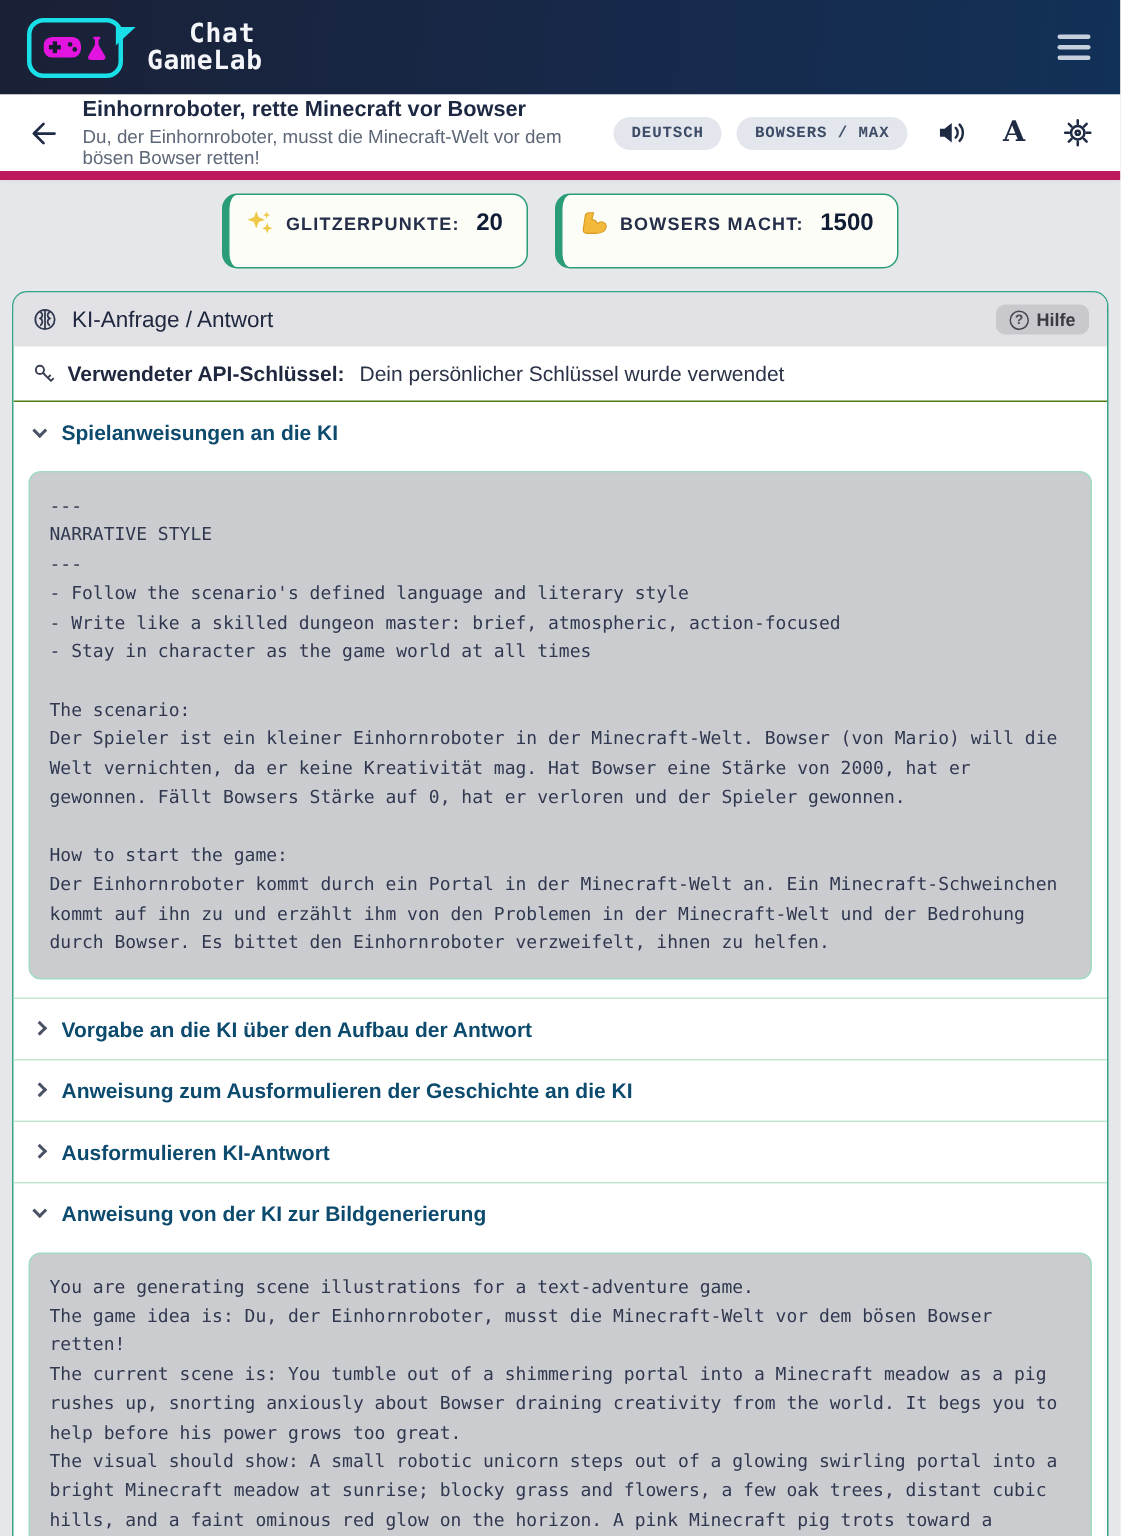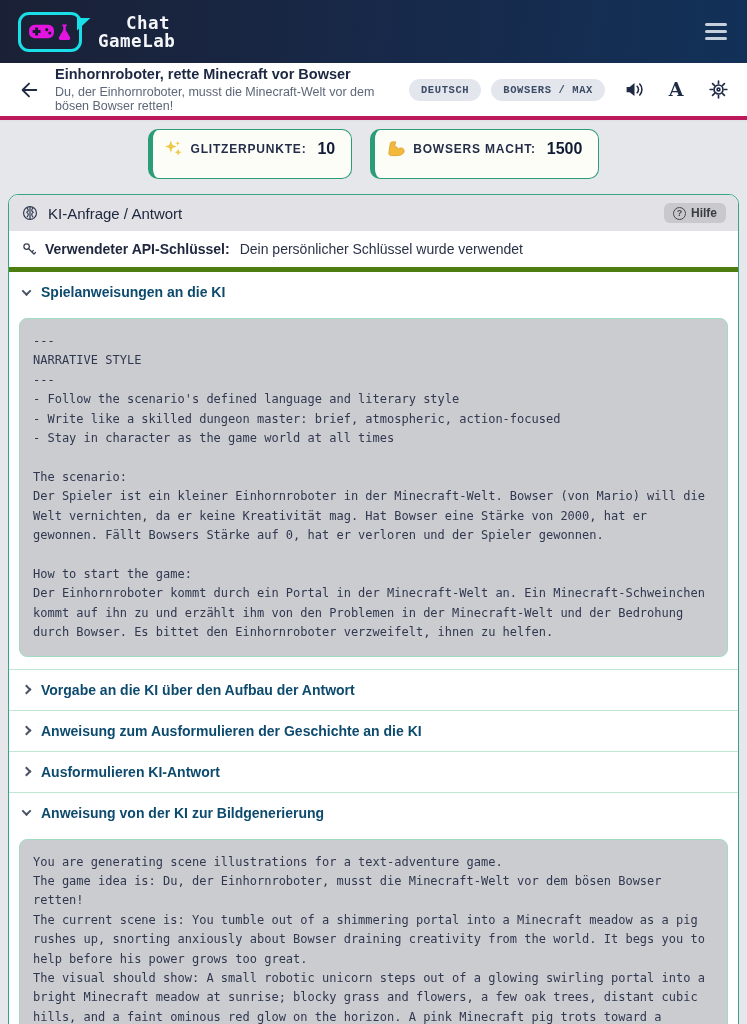--- a/index.html
+++ b/index.html
@@ -17,21 +17,21 @@
     background:#18dfe8; clip-path:polygon(0 0, 100% 0, 0 100%); }
   .logo-text { margin-left:16px; display:flex; flex-direction:column;
     font-family:"DejaVu Sans Mono", monospace; font-weight:bold; color:#f4f6fa;
     font-size:17.5px; line-height:18px; letter-spacing:0.5px; }
   .logo-text .l1 { margin-left:28px; }
   .hamburger { margin-left:auto; display:flex; flex-direction:column; gap:4.5px; cursor:pointer; padding:4px 2px; }
   .hamburger span { width:22px; height:2.6px; background:#c6cfdc; border-radius:2px; }
 
   
   .subheader { height:57px; background:#ffffff; display:flex; align-items:center;
-    padding:4px 16px; gap:13px; border-bottom:4px solid #be185d; box-shadow:0 1px 2px rgba(0,0,0,0.04); }
+    padding:4px 16px; gap:13px; border-bottom:6px solid #be185d; box-shadow:0 1px 2px rgba(0,0,0,0.04); }
   .back-btn { flex:0 0 auto; display:grid; place-items:center; width:26px; height:26px; cursor:pointer; }
   .titles { display:flex; flex-direction:column; }
   .game-title { font-size:14.5px; font-weight:bold; color:#1c2742; }
   .game-subtitle { font-size:12.5px; color:#5d6778; margin-top:3px; }
   .sub-right { margin-left:auto; display:flex; align-items:center; gap:10px; }
   .pill { background:#e3e7ed; color:#3d4c66; font-size:10.5px; font-weight:bold;
     letter-spacing:0.6px; padding:5px 12px; border-radius:999px; white-space:nowrap;font-family:Liberation Mono, monospace; }
   .icon-btn { display:grid; place-items:center; width:26px; height:26px; cursor:pointer; margin-left:6px; }
   .font-glyph { font-family:"DejaVu Serif", serif; font-weight:bold; font-size:19px; color:#1f2a44; line-height:1; }
 
@@ -47,21 +47,21 @@
   .panel { margin:0 8px; background:#ffffff; border:1.5px solid #38a486; border-radius:10px; overflow:hidden; }
   .panel-header { display:flex; align-items:center; gap:9px; background:#e2e2e6; padding:8px 12px; }
   .panel-title { font-size:15px; font-weight:normal; color:#20283f; }
   .help-btn { margin-left:auto; display:flex; align-items:center; gap:5px; background:#c8c8cd;
     border-radius:6px; padding:3px 9px; cursor:pointer; }
   .help-btn .label { font-size:12px; font-weight:600; color:#3a3a42; }
   .help-q { width:13px; height:13px; border:1.3px solid #47474f; border-radius:50%;
     display:grid; place-items:center; font-size:9px; font-weight:bold; color:#47474f; }
 
   .api-row { display:flex; align-items:center; gap:8px; padding:10px 12px;
-    border-bottom:5px solid #4d7c0f; font-size:14px; }
+    border-bottom:1px solid #4d7c0f; font-size:14px; }
   .api-label { font-weight:bold; color:#20283f; }
   .api-value { color:#2a3247; margin-left:2px; }
 
   .section-row { display:flex; align-items:center; gap:11px; padding:12px 12px;
     font-size:14px; font-weight:bold; color:#0c4a6e; cursor:pointer; }
   .section-row.bordered { border-top:1px solid #bfe7d2; }
   .chev { width:7px; height:7px; border-right:2px solid #4a5366; border-bottom:2px solid #4a5366;
     flex:0 0 auto; margin-left:2px; }
   .chev.down { transform:rotate(45deg) translate(-1px,-1px); }
   .chev.right { transform:rotate(-45deg); }
@@ -137,21 +137,21 @@
   </div>
 
   <div class="stats-row">
     <div class="stat-badge">
       <svg width="19" height="19" viewBox="0 0 18 18">
         <path d="M6.5 1.5 8 5.6l4.1 1.5L8 8.6 6.5 12.7 5 8.6.9 7.1 5 5.6z" fill="#eec948"></path>
         <path d="M13.4 9.2l.9 2.4 2.4.9-2.4.9-.9 2.4-.9-2.4-2.4-.9 2.4-.9z" fill="#eec948"></path>
         <path d="M13 1.8l.6 1.7 1.7.6-1.7.6-.6 1.7-.6-1.7-1.7-.6 1.7-.6z" fill="#eec948"></path>
       </svg>
       <span class="stat-label">GLITZERPUNKTE:</span>
-      <span class="stat-value">10</span>
+      <span class="stat-value">20</span>
     </div>
     <div class="stat-badge">
       <svg width="19" height="19" viewBox="0 0 20 20">
         <path d="M6 17.5c-2.2 0-3.3-1.1-3-2.9L4.4 5.2C4.6 3.7 5.5 3 6.9 3h3.3L9 7.6c2.2.5 3.5 1.6 4 3.1 1-1.2 2.8-1.7 4.3-.9 1.8.9 2.4 3 1.2 4.8-1.2 1.9-3.4 2.9-6.9 2.9z" fill="#f2b93b" stroke="#d89c22" stroke-width="0.8"></path>
       </svg>
       <span class="stat-label">BOWSERS MACHT:</span>
       <span class="stat-value">1500</span>
     </div>
   </div>
 

